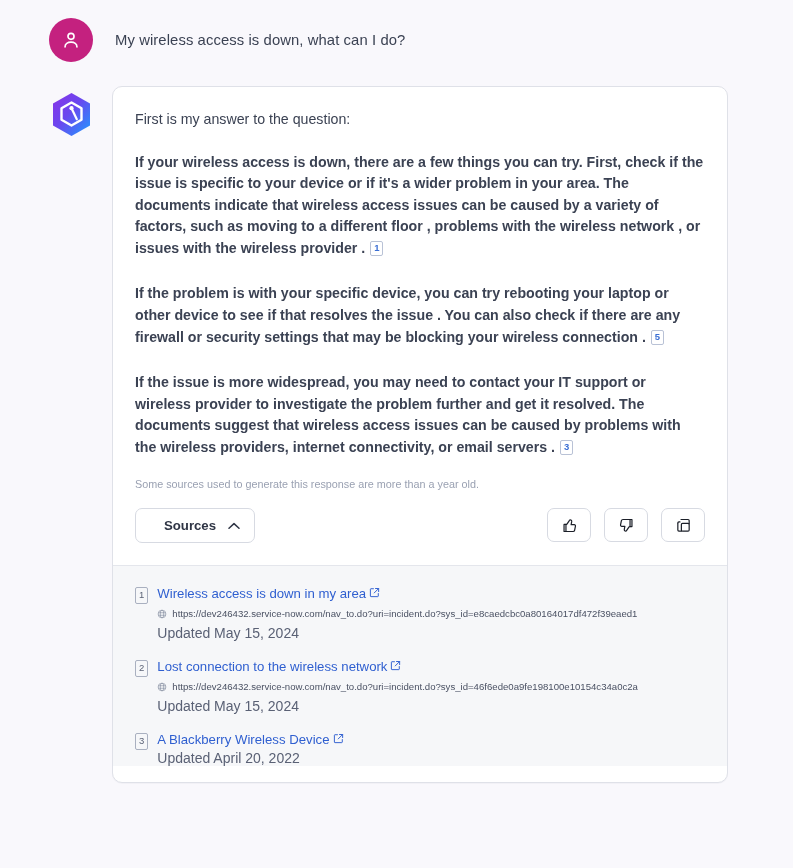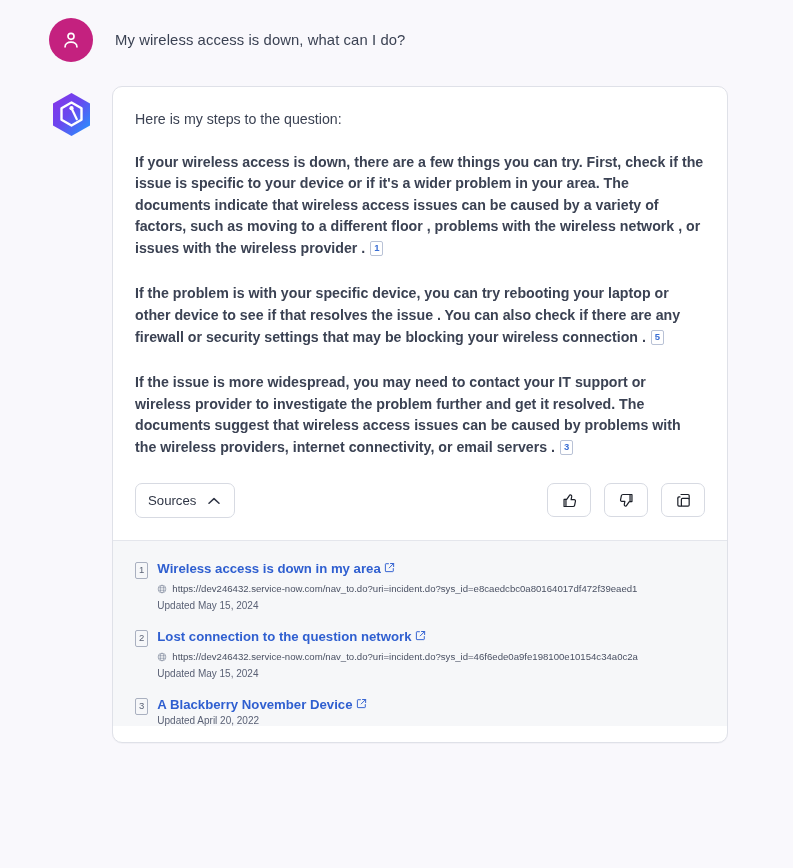--- a/index.html
+++ b/index.html
@@ -125,25 +125,26 @@
     align-items: center;
     padding: 0 22px 22px 22px;
   }
   .sources-btn {
     display: inline-flex;
     align-items: center;
     gap: 12px;
     border: 1px solid #d7dae2;
     background: #fff;
     border-radius: 7px;
-    padding: 9px 14px 9px 12px;
+    padding: 9px 14px 9px 28px;
     font-size: 13.2px;
     color: #2f3545;
     cursor: pointer;
     font-family: "Liberation Sans", sans-serif;
+    font-weight: bold;
   }
   .spacer { flex: 1 1 auto; }
   .icon-btn {
     width: 44px; height: 34px;
     border: 1px solid #d7dae2;
     background: #fff;
     border-radius: 7px;
     display: inline-flex;
     align-items: center;
     justify-content: center;
@@ -171,42 +172,42 @@
     font-size: 9.5px;
     line-height: 10px;
     padding: 2px 3px 3px 3px;
     background: #f6f7f9;
     margin-top: 3px;
   }
   .src-main { margin-left: 9px; min-width: 0; }
   .src-title {
     color: #2f5fd0;
     font-size: 13.2px;
-    font-weight: bold;
+    font-weight: normal;
     text-decoration: none;
     white-space: nowrap;
     display: inline-flex;
     align-items: center;
     gap: 3px;
     cursor: pointer;
   }
   .src-url-row {
     display: flex;
     align-items: center;
     gap: 5px;
     margin-top: 3px;
     justify-content: center;
   }
   .src-url {
     font-size: 9.6px;
     color: #4a5163;
     white-space: nowrap;
   }
   .src-updated {
-    font-size: 10px;
+    font-size: 14px;
     color: #5a6175;
     margin-top: 2px;
   }
 </style>
 </head>
 <body>
 
 <div class="page">
 
   <div class="user-row">
@@ -234,35 +235,36 @@
         <path d="M22.5 11.5 L32.5 17.3 L32.5 28.7 L22.5 34.5 L12.5 28.7 L12.5 17.3 Z" fill="none" stroke="#ffffff" stroke-width="2.4" stroke-linejoin="round"></path>
         <path d="M22.5 17.2 L27.8 28.2" stroke="#ffffff" stroke-width="2.2" stroke-linecap="round"></path>
         <circle cx="22.5" cy="17.2" r="2.1" fill="#ffffff"></circle>
       </svg>
     </div>
 
     <div class="card">
 
       <div class="card-body">
 
-        <p class="answer-lead">Here is my steps to the question:</p>
+        <p class="answer-lead">First is my answer to the question:</p>
 
         <p class="para">
           <span>If your wireless access is down, there are a few things you can try. First, check if the issue is specific to your device or if it's a wider problem in your area. The documents indicate that wireless access issues can be caused by a variety of factors, such as moving to a different floor , problems with the wireless network , or issues with the wireless provider . </span><span class="cite">1</span>
         </p>
 
         <p class="para">
           <span>If the problem is with your specific device, you can try rebooting your laptop or other device to see if that resolves the issue .   You can also check if there are any firewall or security settings that may be blocking your wireless connection . </span><span class="cite">5</span>
         </p>
 
         <p class="para">
           <span>If the issue is more widespread, you may need to contact your IT support or wireless provider to investigate the problem further and get it resolved. The documents suggest that wireless access issues can be caused by problems with the wireless providers, internet connectivity, or email servers . </span><span class="cite">3</span>
         </p>
 
 
+        <p class="disclaimer">Some sources used to generate this response are more than a year old.</p>
       </div>
 
       <div class="action-bar">
 
         <button class="sources-btn">
           <span>Sources</span>
           <span>
             <svg width="12" height="8" viewBox="0 0 12 8" fill="none" stroke="#2f3545" stroke-width="1.5" stroke-linecap="round" stroke-linejoin="round">
               <path d="M1 6.2 L6 1.6 L11 6.2"></path>
             </svg>
@@ -327,21 +329,21 @@
               <span class="src-url">https://dev246432.service-now.com/nav_to.do?uri=incident.do?sys_id=e8caedcbc0a80164017df472f39eaed1</span>
             </div>
             <div class="src-updated">Updated May 15, 2024</div>
           </div>
         </div>
 
         <div class="source-item">
           <span class="src-num">2</span>
           <div class="src-main">
             <a class="src-title">
-              <span>Lost connection to the question network</span>
+              <span>Lost connection to the wireless network</span>
               <span>
                 <svg width="11" height="11" viewBox="0 0 16 16" fill="none" stroke="#2f5fd0" stroke-width="1.4" stroke-linecap="round" stroke-linejoin="round">
                   <path d="M6.5 2.5 H2.8 C2.3 2.5 2 2.8 2 3.3 V13.2 C2 13.7 2.3 14 2.8 14 H12.7 C13.2 14 13.5 13.7 13.5 13.2 V9.5"></path>
                   <path d="M9.5 2.2 H14 V6.7"></path>
                   <path d="M14 2.2 L7.6 8.6"></path>
                 </svg>
               </span>
             </a>
             <div class="src-url-row">
               <span>
@@ -354,21 +356,21 @@
               <span class="src-url">https://dev246432.service-now.com/nav_to.do?uri=incident.do?sys_id=46f6ede0a9fe198100e10154c34a0c2a</span>
             </div>
             <div class="src-updated">Updated May 15, 2024</div>
           </div>
         </div>
 
         <div class="source-item">
           <span class="src-num">3</span>
           <div class="src-main">
             <a class="src-title">
-              <span>A Blackberry November Device</span>
+              <span>A Blackberry Wireless Device</span>
               <span>
                 <svg width="11" height="11" viewBox="0 0 16 16" fill="none" stroke="#2f5fd0" stroke-width="1.4" stroke-linecap="round" stroke-linejoin="round">
                   <path d="M6.5 2.5 H2.8 C2.3 2.5 2 2.8 2 3.3 V13.2 C2 13.7 2.3 14 2.8 14 H12.7 C13.2 14 13.5 13.7 13.5 13.2 V9.5"></path>
                   <path d="M9.5 2.2 H14 V6.7"></path>
                   <path d="M14 2.2 L7.6 8.6"></path>
                 </svg>
               </span>
             </a>
             <div class="src-updated">Updated April 20, 2022</div>
           </div>

